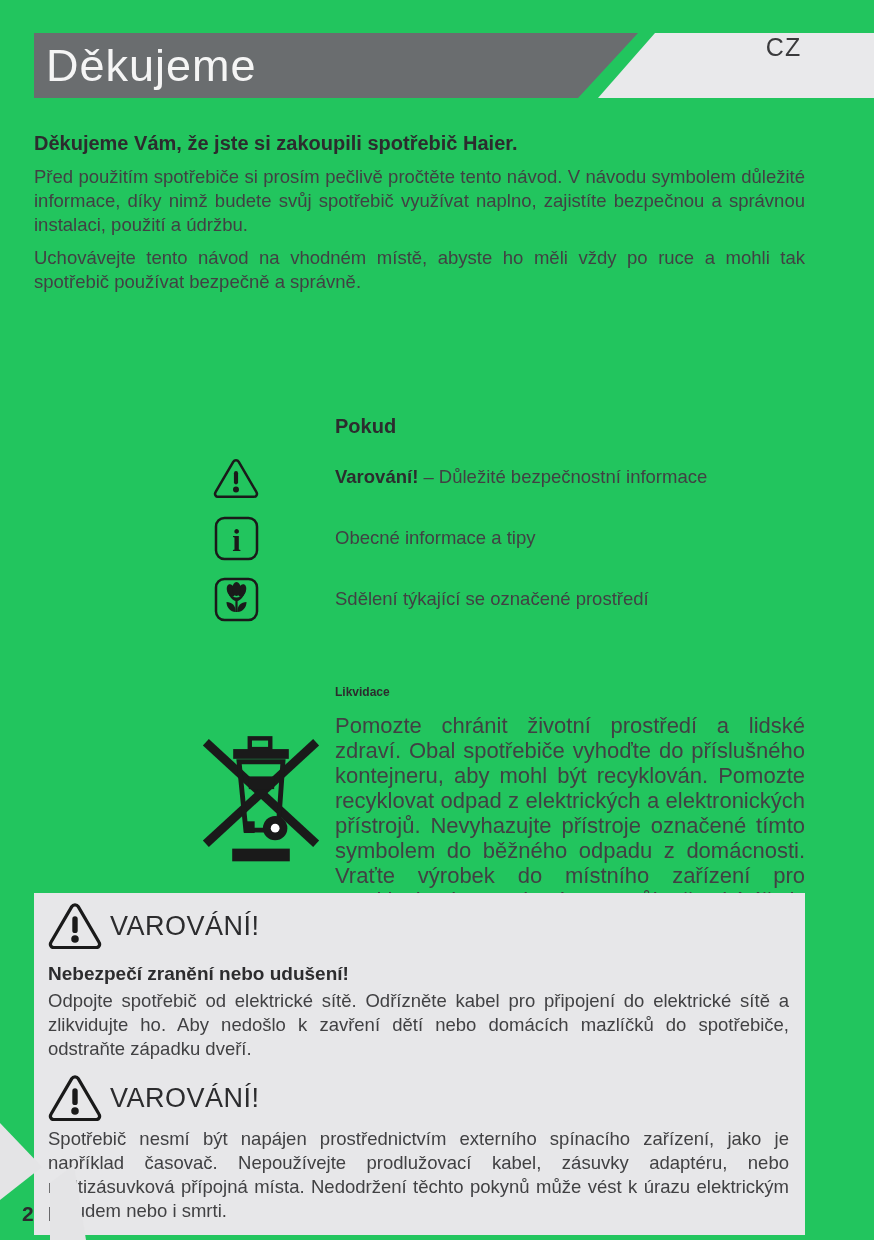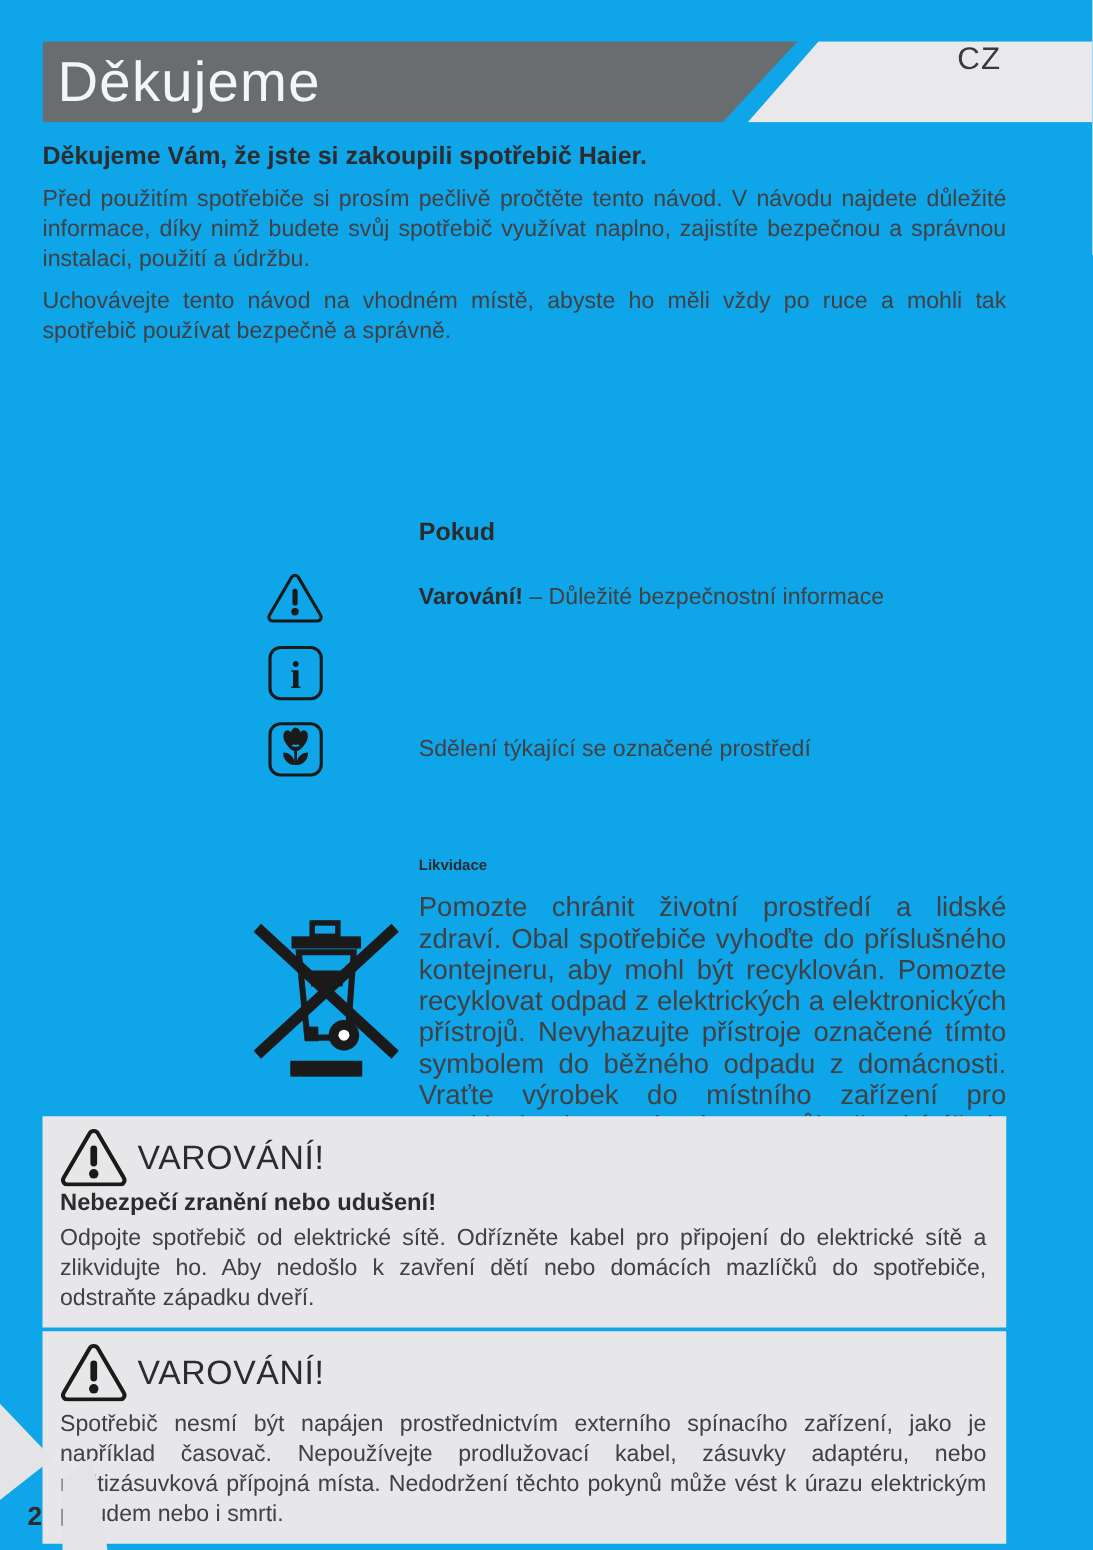--- a/index.html
+++ b/index.html
@@ -1,19 +1,19 @@
 <!DOCTYPE html>
 <html><head>
 <meta charset="utf-8">
 <style>
   html,body{margin:0;padding:0;background:#fff;}
   .page{
     position:relative;
     width:874px;height:1240px;
-    background:#0ea5e9;
+    background:#22c55e;
     font-family:"Liberation Sans",sans-serif;
     color:#414143;
     overflow:hidden;
   }
   
   .title-band{
     position:absolute;top:33px;left:34px;width:604px;height:65px;
     background:#6a6d6f;
     clip-path:polygon(0 0,100% 0,calc(100% - 60px) 100%,0 100%);
     display:flex;align-items:center;
@@ -27,21 +27,21 @@
     position:absolute;top:33px;left:598px;width:276px;height:65px;
     background:#e9e9eb;
     clip-path:polygon(57px 0,100% 0,100% 100%,0 100%);
     display:flex;justify-content:center;
   }
   .lang-band span{
     padding-left:95px;
     font-size:25px;letter-spacing:1px;color:#3a3a3c;
   }
   
-  .intro{position:absolute;top:114px;left:34px;width:771px;}
+  .intro{position:absolute;top:132px;left:34px;width:771px;}
   .intro h2{margin:0 0 10px 0;font-size:20px;font-weight:bold;color:#2c2c2e;}
   .intro p{margin:0 0 9px 0;font-size:18.5px;line-height:24px;text-align:justify;}
   
   .popis{position:absolute;top:415px;left:213px;width:592px;}
   .popis h3{margin:0 0 16px 122px;font-size:20px;font-weight:bold;color:#2c2c2e;}
   .popis .row{display:flex;align-items:center;margin-bottom:15px;}
   .popis .iconbox{width:46px;height:46px;flex:0 0 46px;margin-right:76px;display:flex;align-items:center;justify-content:center;}
   .popis .row p{margin:0;font-size:18.5px;}
   .popis .row b{color:#2c2c2e;}
   
@@ -54,21 +54,21 @@
   .warnbox{
     position:absolute;left:34px;width:771px;
     background:#e7e7e9;
     padding:8px 16px 12px 14px;box-sizing:border-box;
   }
   .warnbox.first{top:893px;min-height:160px;}
   .warnbox.second{top:1065px;min-height:132px;}
   .warn-head{display:flex;align-items:center;}
   .warn-head .iconbox{width:56px;height:50px;flex:0 0 56px;margin-right:6px;}
   .warn-head span{font-size:27px;letter-spacing:.5px;color:#2c2c2e;}
-  .warn-sub{margin:1px 0 4px 0;font-size:19px;font-weight:bold;color:#2c2c2e;}
+  .warn-sub{margin:12px 0 4px 0;font-size:19px;font-weight:bold;color:#2c2c2e;}
   .warn-body{margin:4px 0 0 0;font-size:18.5px;line-height:24px;text-align:justify;color:#414143;}
   
   .page-number{position:absolute;left:22px;bottom:14px;font-size:21px;font-weight:bold;color:#2b2b2d;}
   .corner-deco{position:absolute;left:0;bottom:0;}
   svg .stroke{fill:none;stroke:#1a1a1a;}
   svg .fill{fill:#1a1a1a;}
 </style>
 </head>
 <body>
 
@@ -76,21 +76,21 @@
 
   <div class="title-band">
     <h1>Děkujeme</h1>
   </div>
   <div class="lang-band">
     <span>CZ</span>
   </div>
 
   <section class="intro">
     <h2>Děkujeme Vám, že jste si zakoupili spotřebič Haier.</h2>
-    <p>Před použitím spotřebiče si prosím pečlivě pročtěte tento návod. V návodu najdete důležité informace, díky nimž budete svůj spotřebič využívat naplno, zajistíte bezpečnou a správnou instalaci, použití a údržbu.</p>
+    <p>Před použitím spotřebiče si prosím pečlivě pročtěte tento návod. V návodu symbolem důležité informace, díky nimž budete svůj spotřebič využívat naplno, zajistíte bezpečnou a správnou instalaci, použití a údržbu.</p>
     <p>Uchovávejte tento návod na vhodném místě, abyste ho měli vždy po ruce a mohli tak spotřebič používat bezpečně a správně.</p>
   </section>
 
   <section class="popis">
     <h3>Pokud</h3>
 
     <div class="row">
       <span class="iconbox">
         <svg width="48" height="43" viewBox="0 0 100 88">
           <path class="stroke" stroke-width="5.5" stroke-linejoin="round" d="M44 10 a7 7 0 0 1 12 0 L94.5 76 a6.5 6.5 0 0 1 -5.6 10 H11.1 a6.5 6.5 0 0 1 -5.6 -10 Z"></path>
@@ -101,20 +101,21 @@
       <p><b>Varování!</b><span> – Důležité bezpečnostní informace</span></p>
     </div>
 
     <div class="row">
       <span class="iconbox">
         <svg width="45" height="45" viewBox="0 0 90 90">
           <rect class="stroke" stroke-width="5" x="4" y="4" width="82" height="82" rx="17"></rect>
           <text x="45" y="69" font-size="62" font-weight="bold" text-anchor="middle" font-family="Liberation Serif, serif" fill="#1a1a1a">i</text>
         </svg>
       </span>
+      <p>Obecné informace a tipy</p>
     </div>
 
     <div class="row">
       <span class="iconbox">
         <svg width="45" height="45" viewBox="0 0 90 90">
           <rect class="stroke" stroke-width="5" x="4" y="4" width="82" height="82" rx="17"></rect>
           <ellipse class="fill" cx="34" cy="27" rx="8" ry="13" transform="rotate(-18 34 27)"></ellipse>
           <ellipse class="fill" cx="56" cy="27" rx="8" ry="13" transform="rotate(18 56 27)"></ellipse>
           <ellipse class="fill" cx="45" cy="24" rx="8.5" ry="14"></ellipse>
           <path class="fill" d="M30 32 Q45 50 60 32 L60 36 Q53 48 45 48 Q37 48 30 36 Z"></path>

